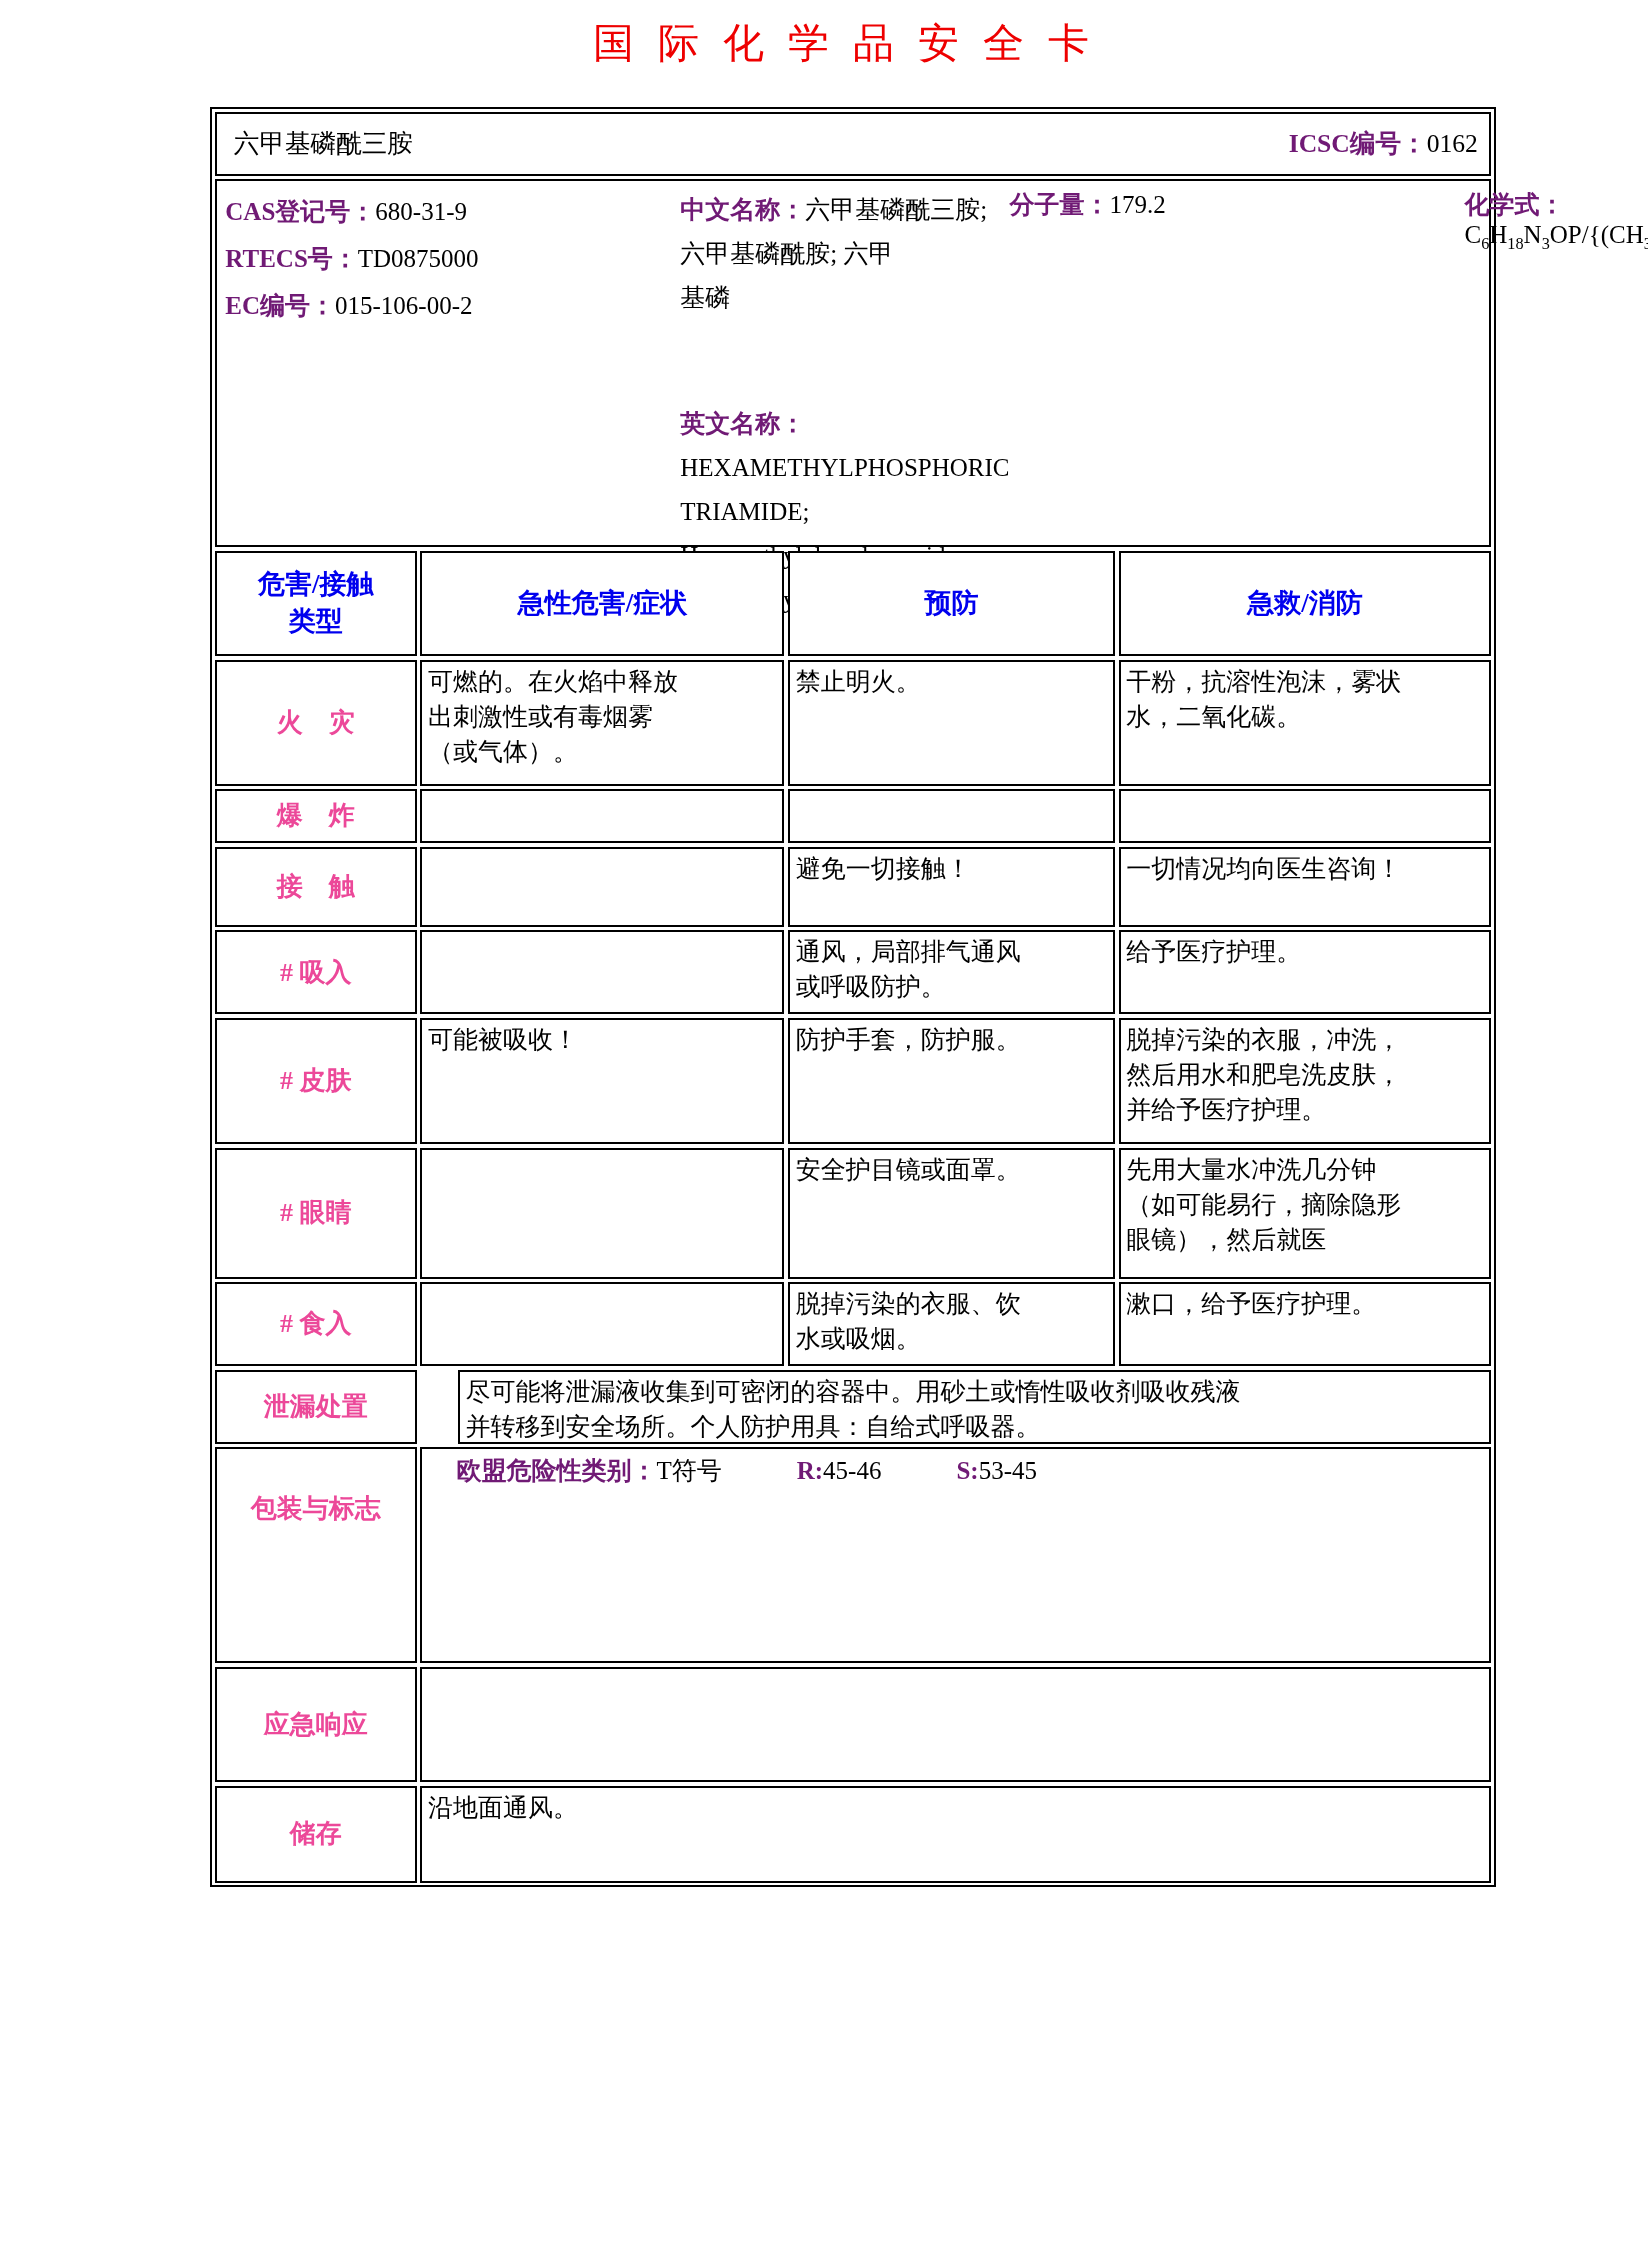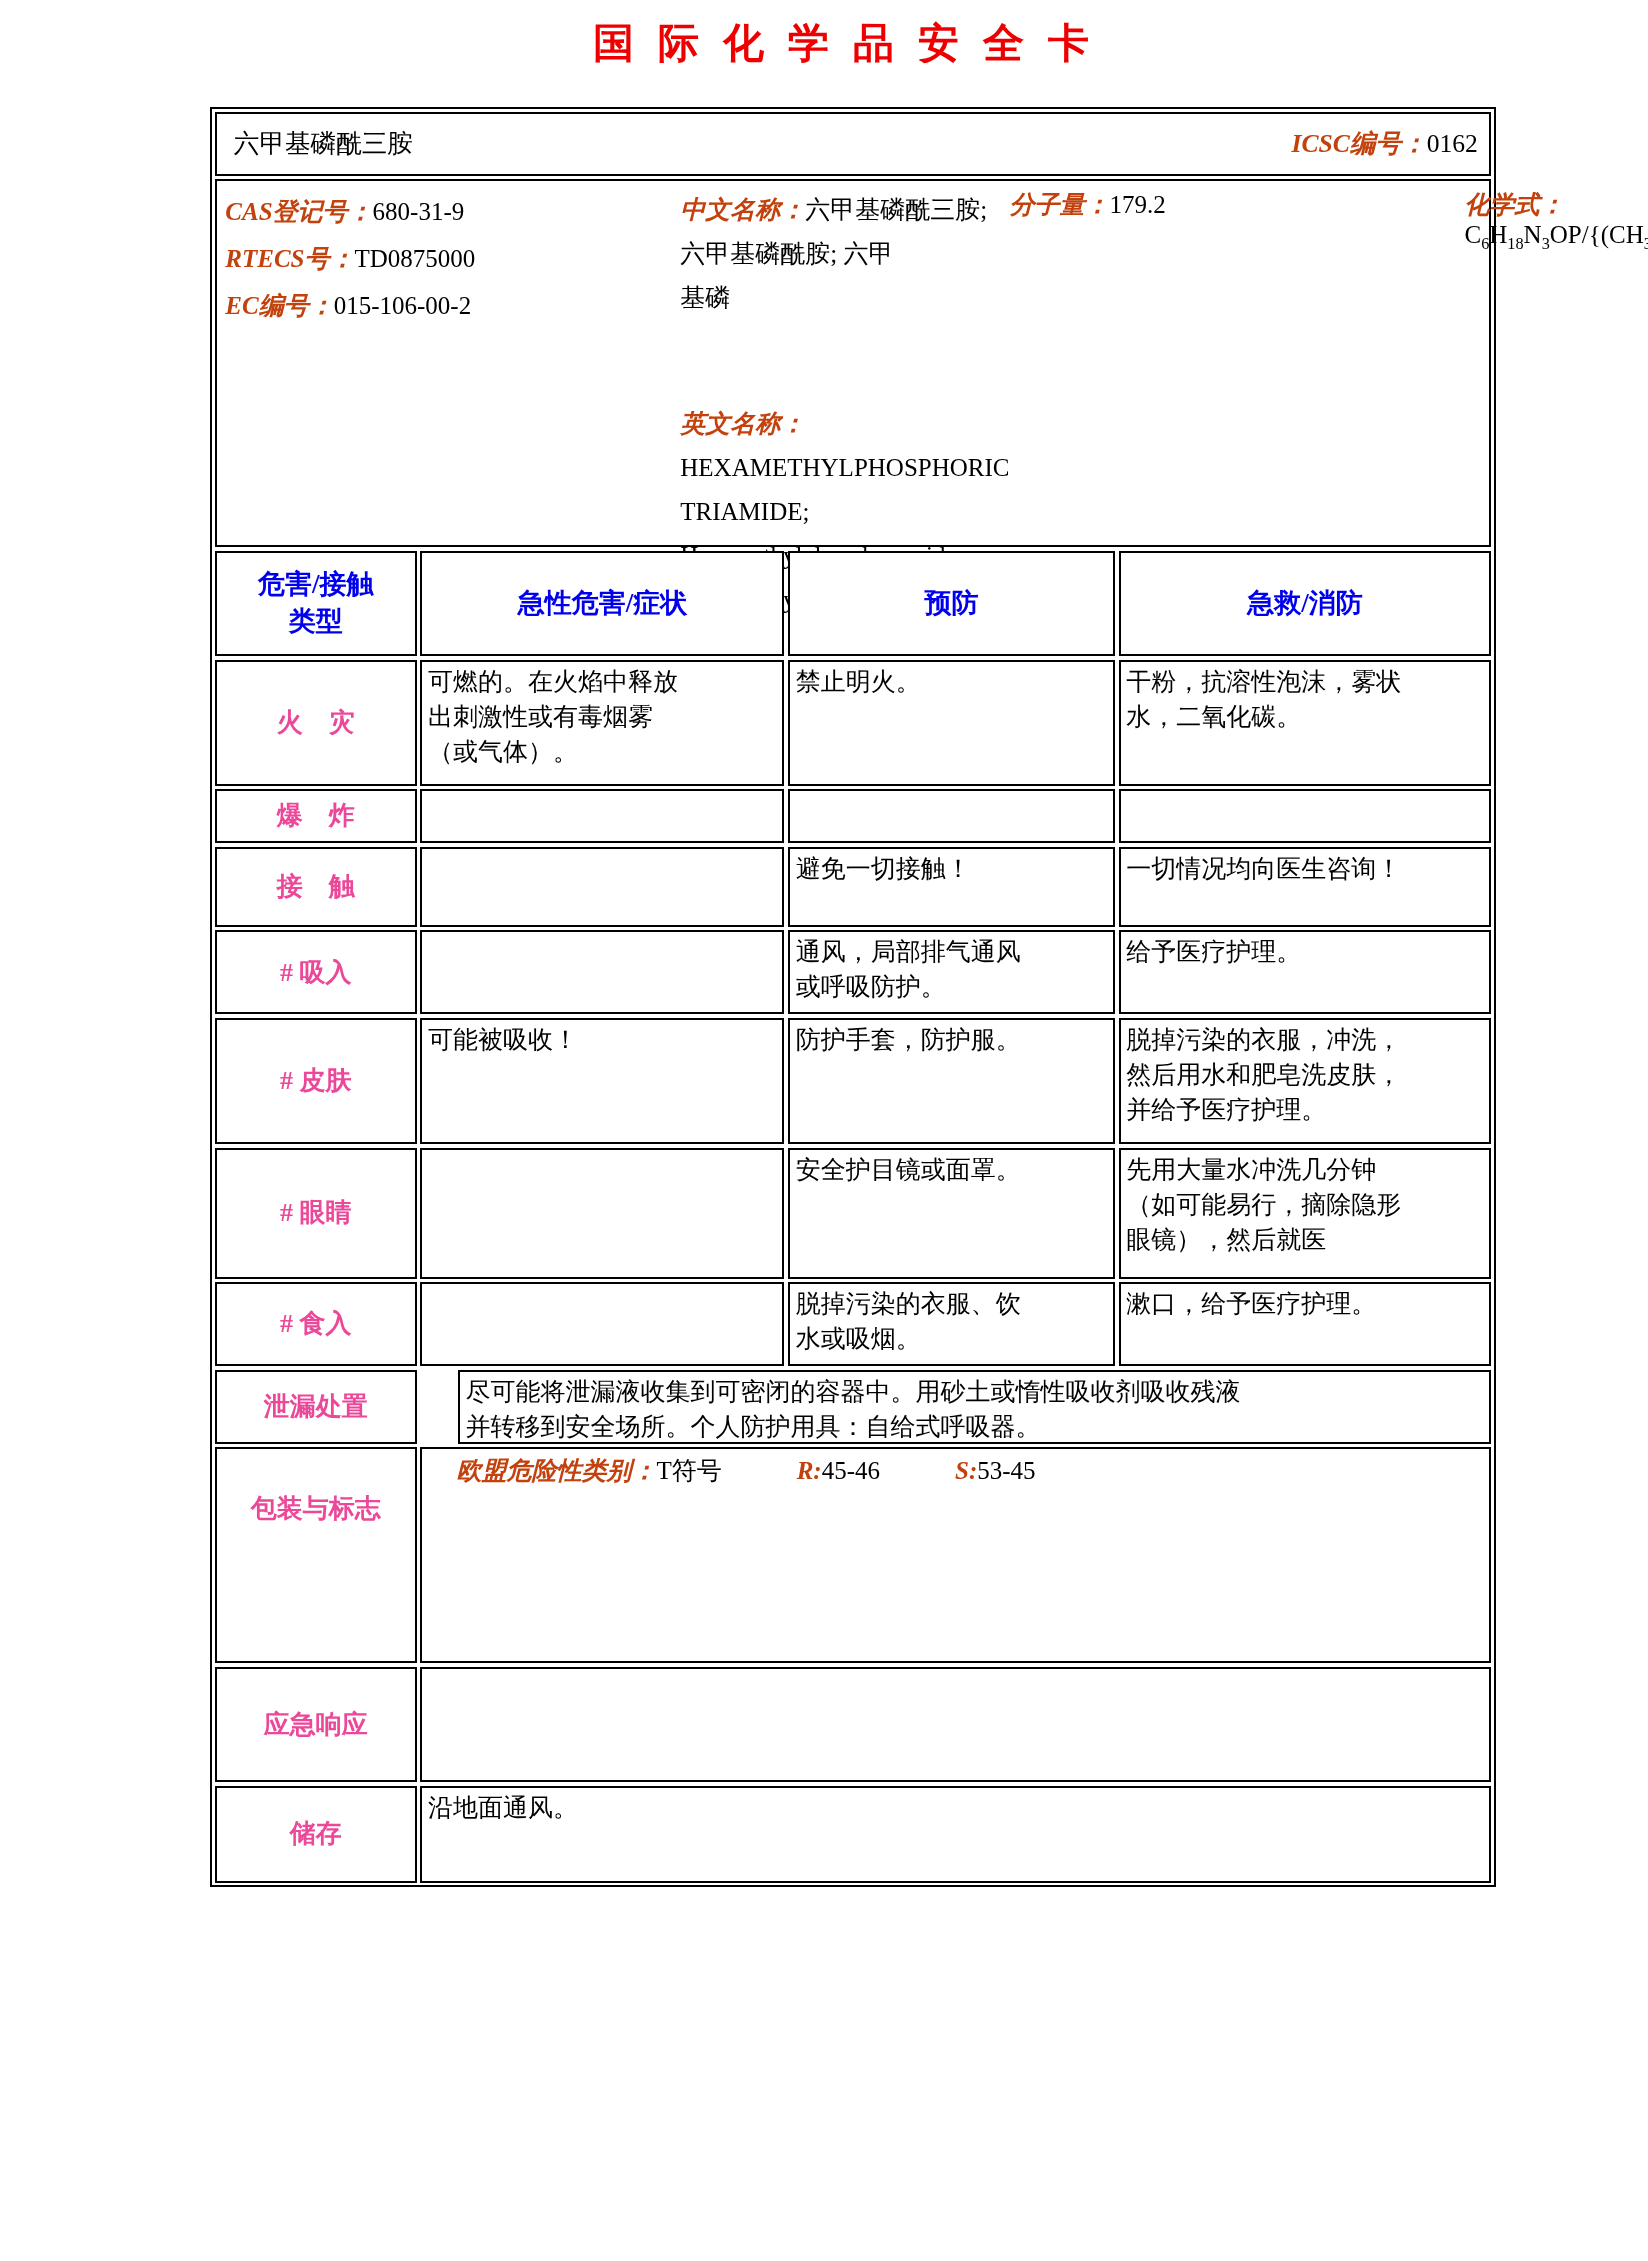--- a/index.html
+++ b/index.html
@@ -6,34 +6,34 @@
   body {
     width:1649px; height:2261px;
     background:#ffffff;
     position:relative;
     font-family:"Liberation Serif","DejaVu Serif",serif;
     color:#000000;
   }
   .page-title {
     position:absolute; top:15.6px; left:210px; width:1286px;
     text-align:center;
-    font-size:41px; font-weight:bold; color:#ee0000;
+    font-size:41px; font-weight:normal; color:#ee0000;
     letter-spacing:24px;
     white-space:nowrap;
   }
   .card {
     position:absolute; top:107px; left:210px; width:1286px;
     border:2.1px solid #000000;
     padding:2.8px;
     box-sizing:border-box;
     display:flex; flex-direction:column; gap:3.6px;
     background:#ffffff;
   }
   .box { border:2.1px solid #000000; box-sizing:border-box; background:#ffffff; }
-  .blue { color:#c2410c; font-weight:bold;font-style:italic; }
+  .blue { color:#701a75; font-weight:bold; }
   .pre { white-space:pre-line; }
 
   
   .name-row {
     height:64px;
     display:flex; justify-content:space-between; align-items:center;
     padding:0 11.4px 0 17px;
     font-size:25.6px;
   }
 

